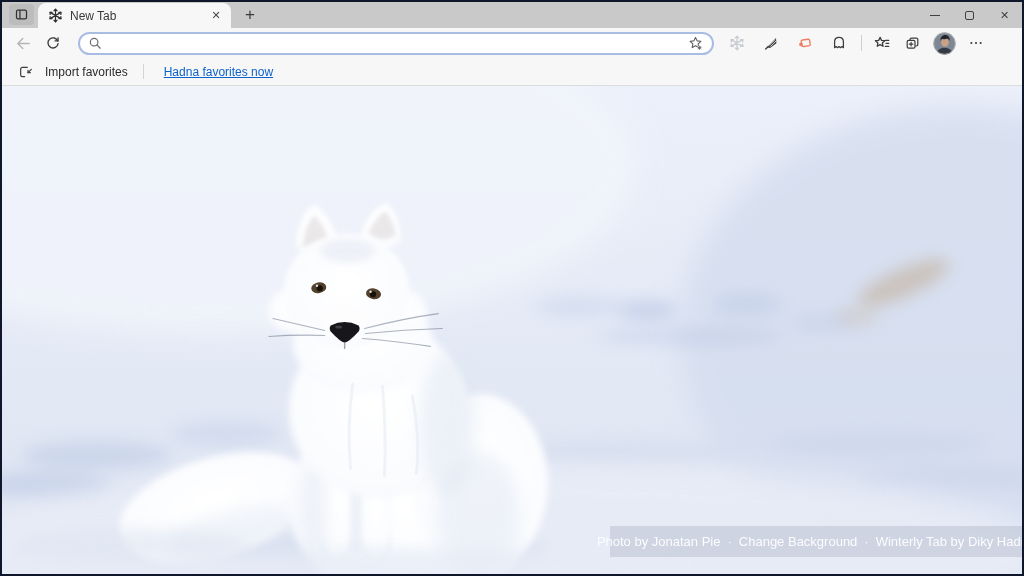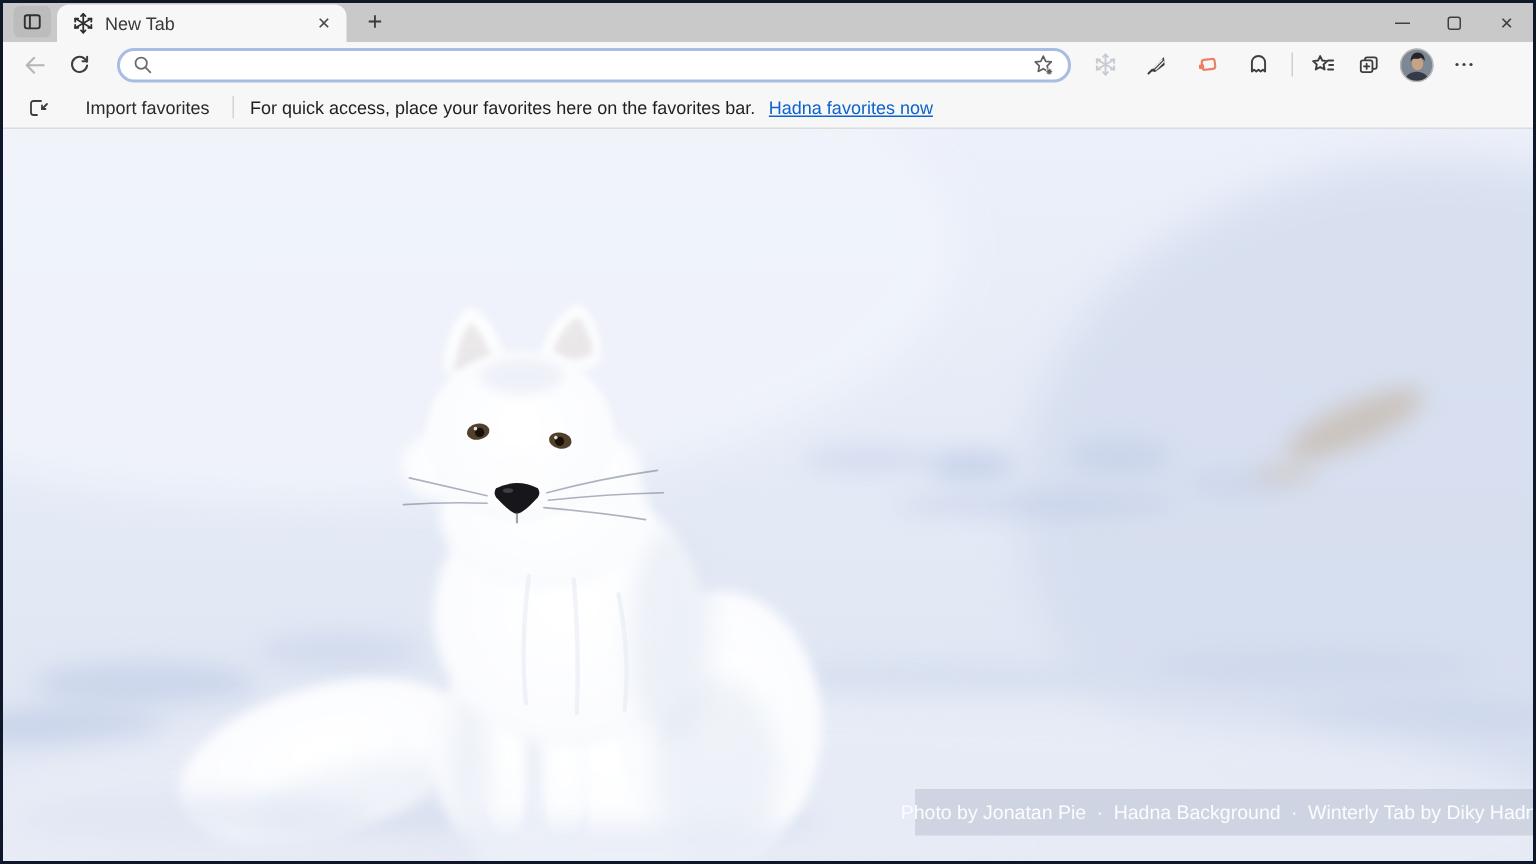--- a/index.html
+++ b/index.html
@@ -56,21 +56,21 @@
     font-family:"Liberation Sans","DejaVu Sans",sans-serif; }
   .vsep { width:1px; height:16px; background:#cfcfcf; margin:0 5px; }
   .avatar-btn { width:26px; height:26px; margin:0 4px; border:none; background:none;
     padding:0; display:flex; align-items:center; justify-content:center;
     cursor:pointer; }
 
   
   .favbar { height:28px; flex:0 0 28px; background:var(--toolbar-bg,#f7f7f7);
     border-bottom:1px solid #dcdcdc; display:flex; align-items:center;
     padding:0 12px; font-size:12px; }
-  .import-btn { display:flex; align-items:center; gap:23px; border:none;
+  .import-btn { display:flex; align-items:center; gap:11px; border:none;
     background:none; padding:2px 4px; font-size:12px; color:#2b2b2b;
     cursor:pointer; font-family:"Liberation Sans","DejaVu Sans",sans-serif; }
   .favbar-sep { width:1px; height:15px; background:#d4d4d4; margin:0 11px; }
   .fav-msg { color:#1f1f1f; }
   .manage-link { margin-left:9px; color:var(--link-blue,#0d62cc);
     text-decoration:underline; cursor:pointer; }
 
   
   .content { position:relative; flex:1; overflow:hidden; background:#701a75; }
   .content svg.scene { display:block; width:100%; height:100%; }
@@ -220,21 +220,20 @@
   <div class="favbar">
     <button class="import-btn">
       <svg width="16" height="16" viewBox="0 0 24 24" fill="none" stroke="#3d3d3d" stroke-width="1.8" stroke-linecap="round" stroke-linejoin="round">
         <path d="M14 5H6.5A2.5 2.5 0 0 0 4 7.5v9A2.5 2.5 0 0 0 6.5 19H10"></path>
         <path d="M20 8l-5 5"></path>
           <path d="M15 9.5V13h3.5"></path>
       </svg>
       <span>Import favorites</span>
     </button>
     <div class="favbar-sep"></div>
-    <span class="fav-msg">For quick access, place your favorites here on the favorites bar.</span>
     <a class="manage-link">Hadna favorites now</a>
   </div>
 
   <div class="content">
     <svg class="scene" viewBox="0 0 1024 491" preserveAspectRatio="none">
       <defs>
         <linearGradient id="bg" x1="0" y1="0" x2="0" y2="1">
           <stop offset="0" stop-color="#ecf0fa"></stop>
           <stop offset=".55" stop-color="#e3e9f5"></stop>
           <stop offset="1" stop-color="#dde4f1"></stop>
@@ -334,19 +333,19 @@
         </g>
       </g>
 
       <ellipse cx="420" cy="484" rx="260" ry="18" fill="#e6ebf6" opacity=".8" filter="url(#b8)"></ellipse>
       <ellipse cx="130" cy="462" rx="120" ry="16" fill="#dde4f1" opacity=".6" filter="url(#b8)"></ellipse>
     </svg>
 
     <div class="caption">
       <span class="link">Photo by Jonatan Pie</span>
       <span class="cap-sep">·</span>
-      <span class="link">Hadna Background</span>
+      <span class="link">Change Background</span>
       <span class="cap-sep">·</span>
       <span class="link">Winterly Tab by Diky Hadna</span>
     </div>
   </div>
 
 </div>
 
 </body></html>

